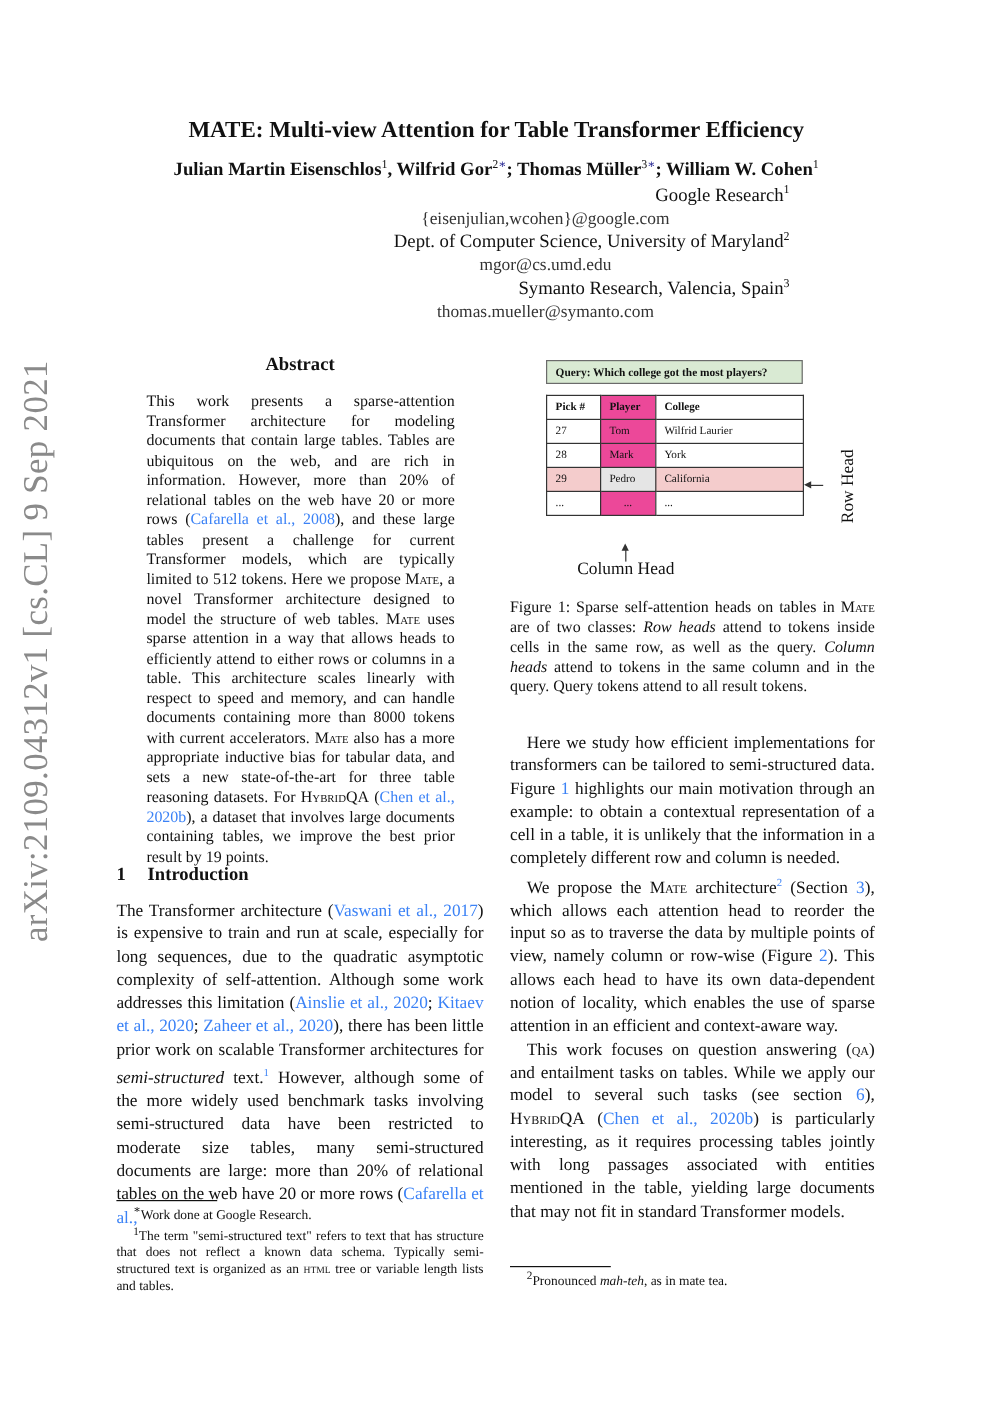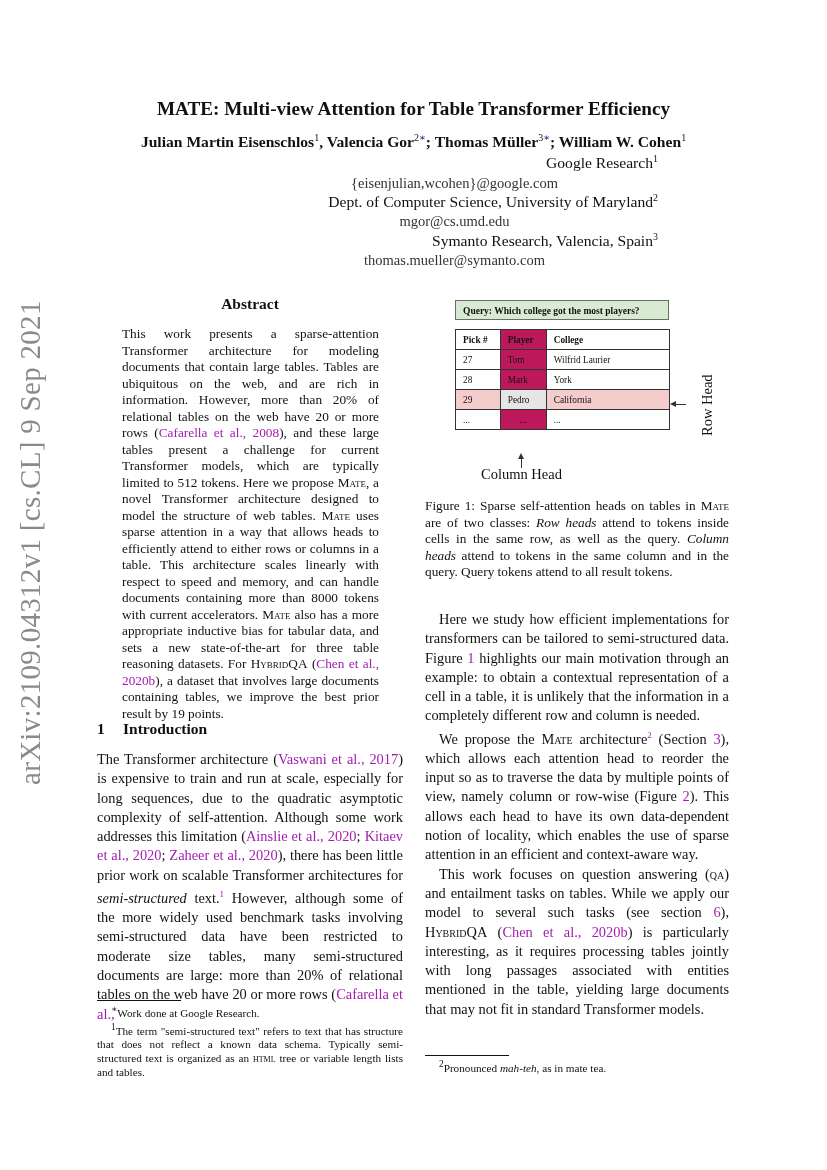--- a/index.html
+++ b/index.html
@@ -1,19 +1,19 @@
 <!DOCTYPE html>
 <html><head>
 <meta charset="utf-8">
 <style>
   html, body { margin:0; padding:0; background:#ffffff; }
   body { width:827px; height:1170px; position:relative; overflow:hidden;
          font-family:"Liberation Serif", "DejaVu Serif", serif; color:#111; }
   .abs { position:absolute; }
-  .cite { color:#a21caf; }
+  .cite { color:#3b82f6; }
   .sc { font-variant: small-caps; }
   
   #arxiv { left:14px; top:785px; transform-origin: 0 0; transform: rotate(-90deg);
            font-size:29px; color:#8a8a8a; white-space:nowrap; letter-spacing:0.3px; }
   
   #title { left:0; width:827px; top:98px; text-align:center; font-weight:bold; font-size:19.2px; }
   #authors { left:0; width:827px; top:132px; text-align:center; font-weight:bold; font-size:15.6px; }
   #authors sup { font-weight:normal; font-size:10px; }
   #authors .star { color:#1a1a8c; font-size:10px; vertical-align:super; font-weight:normal; }
   .aff { left:0; width:658px; text-align:right; font-size:15.6px; }
@@ -32,21 +32,21 @@
   #fn-l p { margin:0; }
   #fn-l .ind { text-indent:14px; }
   
   #figure { left:455px; top:300px; width:260px; height:185px; }
   #query-box { position:absolute; left:0; top:0; width:214px; height:20px; background:#d9ead3;
                border:1px solid #6b6b6b; font-weight:bold; font-size:9.5px; line-height:20px; padding-left:7px; box-sizing:border-box; }
   #fig-table { position:absolute; left:0; top:29px; border-collapse:collapse; font-size:9.3px; width:215px; }
   #fig-table td, #fig-table th { border:1.2px solid #333; height:20px; padding:0 0 0 7px; text-align:left; box-sizing:border-box; }
   #fig-table th { font-weight:bold; }
   #fig-table .c0 { width:45px; }
-  #fig-table .c1 { width:46px; background:#be185d; }
+  #fig-table .c1 { width:46px; background:#ec4899; }
   #fig-table .c2 { width:124px; }
   #fig-table tr.hl td { background:#f4cccc; }
   #fig-table tr.hl td.c1 { background:#e5e5e5; }
   #fig-table .ellip { text-align:center; padding-left:0; }
   #col-arrow { position:absolute; left:66px; top:155px; width:1px; height:13px; background:#333; }
   #col-arrow::before { content:""; position:absolute; left:-3px; top:-2px; border-left:3.5px solid transparent; border-right:3.5px solid transparent; border-bottom:6px solid #333; }
   #col-label { position:absolute; left:26px; top:166px; font-size:14.5px; }
   #row-arrow { position:absolute; left:217px; top:104px; width:14px; height:1px; background:#333; }
   #row-arrow::before { content:""; position:absolute; left:-2px; top:-3px; border-top:3.5px solid transparent; border-bottom:3.5px solid transparent; border-right:6px solid #333; }
   #row-label { position:absolute; left:244px; top:136px; font-size:14.5px; transform-origin:0 0; transform:rotate(-90deg); white-space:nowrap; }
@@ -62,21 +62,21 @@
 </style>
 </head>
 <body>
 
 <div id="arxiv" class="abs">arXiv:2109.04312v1  [cs.CL]  9 Sep 2021</div>
 
 <div id="title" class="abs">MATE: Multi-view Attention for Table Transformer Efficiency</div>
 
 <div id="authors" class="abs">
   <span>Julian Martin Eisenschlos</span><sup>1</sup>,
-  <span>Valencia Gor</span><sup>2</sup><span class="star">∗</span>;
+  <span>Wilfrid Gor</span><sup>2</sup><span class="star">∗</span>;
   <span>Thomas Müller</span><sup>3</sup><span class="star">∗</span>;
   <span>William W. Cohen</span><sup>1</sup>
 </div>
 
 <div class="abs aff" style="top:153px;"><span>Google Research</span><sup>1</sup></div>
 <div class="abs mail" style="top:175px;">{eisenjulian,wcohen}@google.com</div>
 <div class="abs aff" style="top:192px;"><span>Dept. of Computer Science, University of Maryland</span><sup>2</sup></div>
 <div class="abs mail" style="top:213px;">mgor@cs.umd.edu</div>
 <div class="abs aff" style="top:231px;"><span>Symanto Research, Valencia, Spain</span><sup>3</sup></div>
 <div class="abs mail" style="top:252px;">thomas.mueller@symanto.com</div>

